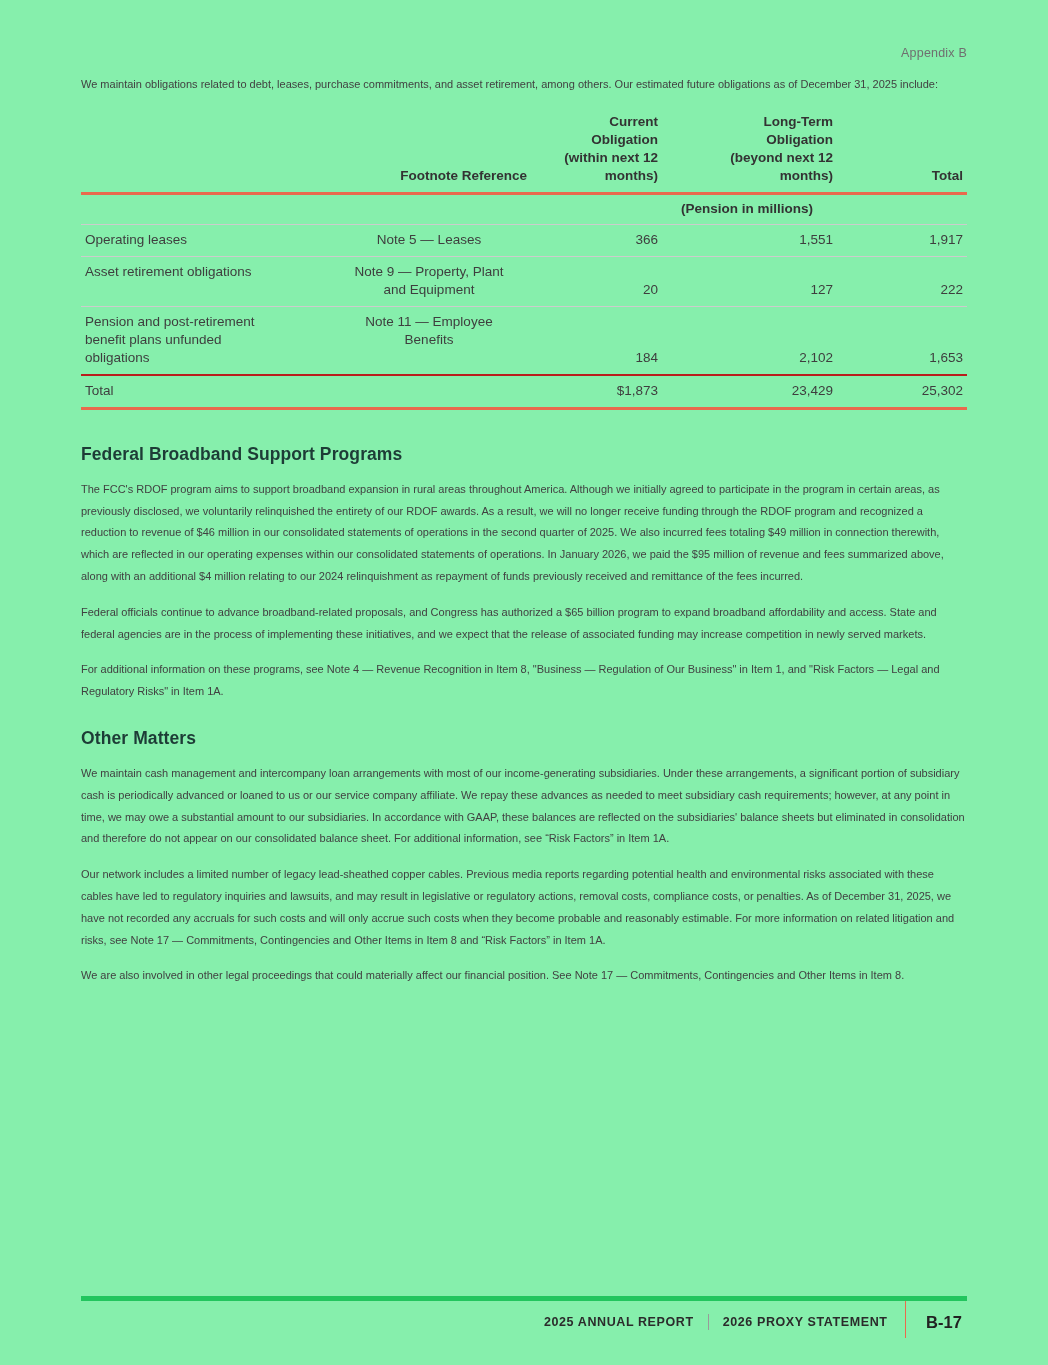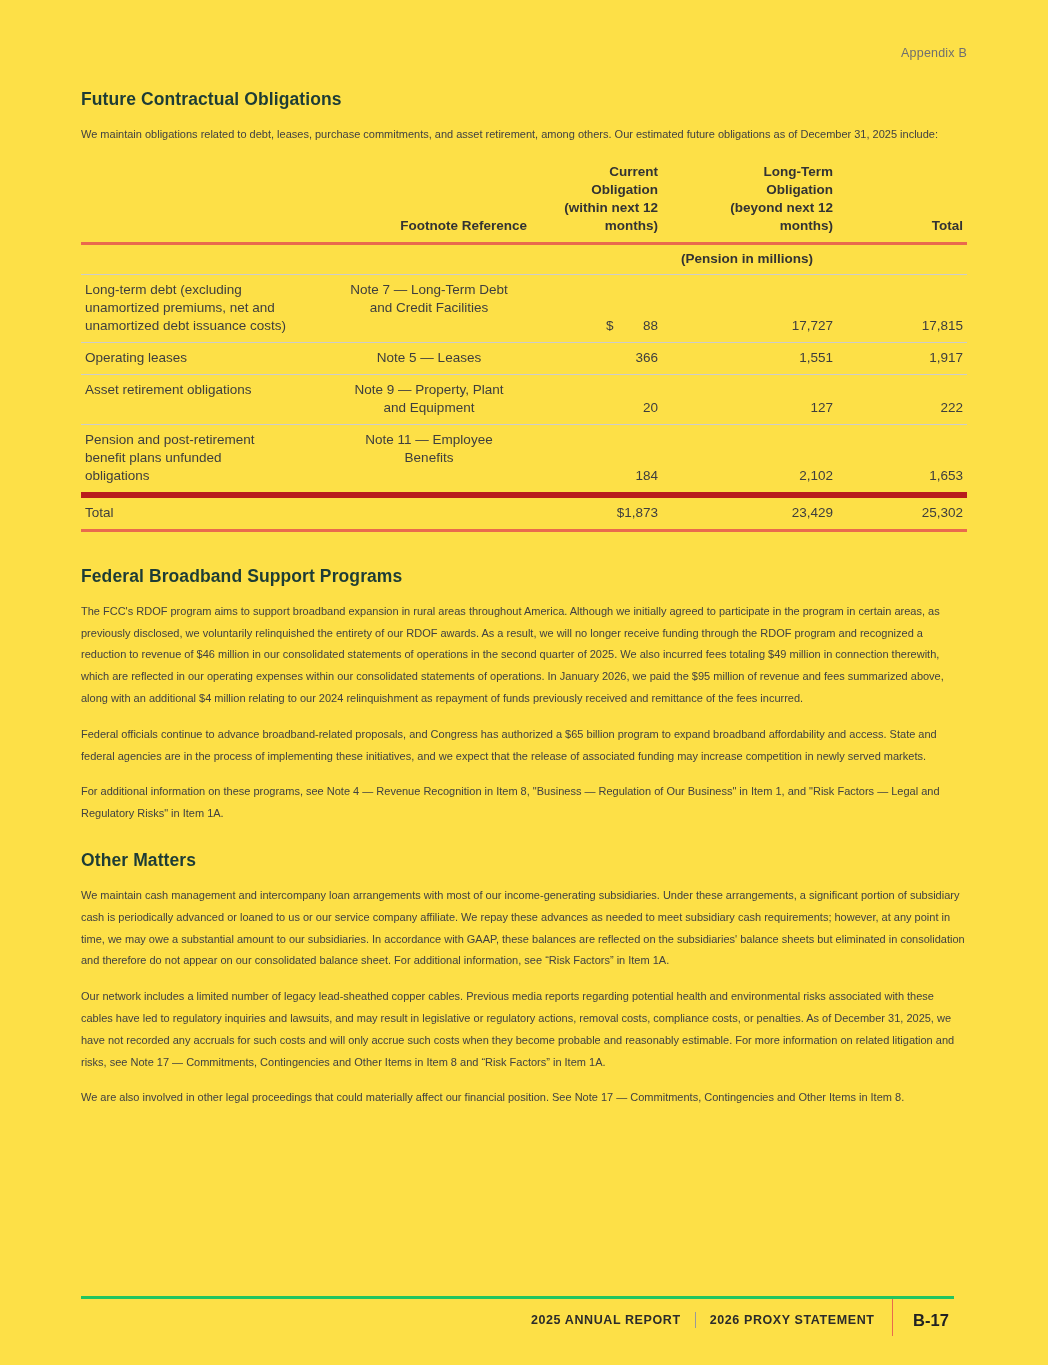--- a/index.html
+++ b/index.html
@@ -2,21 +2,21 @@
 <html><head>
 <meta charset="utf-8">
 <style>
   * { box-sizing: border-box; margin: 0; padding: 0; }
   html, body { background: #ffffff; }
   .page {
     position: relative;
     width: 1048px;
     height: 1365px;
     margin: 0 auto;
-    background: #fde047;
+    background: #86efac;
     font-family: "Liberation Sans", sans-serif;
     color: #414141;
     overflow: hidden;
   }
   .content { padding: 46px 81px 0 81px; }
 
   .doc-header {
     text-align: right;
     font-size: 12.5px;
     color: #6f6f6f;
@@ -68,21 +68,21 @@
 
   tr.units-row td {
     font-weight: bold;
     color: #333333;
     text-align: center;
     padding: 5px 0 6px 0;
   }
   tr.units-row { border-bottom: 1px solid #cccccc; }
 
   tbody tr.data-row { border-bottom: 1px solid #cccccc; }
-  tbody tr.data-row.pre-total { border-bottom: 6px solid #b91c1c; }
+  tbody tr.data-row.pre-total { border-bottom: 2px solid #b91c1c; }
   tbody tr.total-row { border-bottom: 3px solid #e96a4d; }
 
   td.cell-label {
     vertical-align: top;
     text-align: left;
     padding: 6px 8px 7px 4px;
     white-space: pre-line;
   }
   td.cell-footnote {
     vertical-align: top;
@@ -99,23 +99,23 @@
     display: flex;
     justify-content: space-between;
     width: 52px;
     margin-left: auto;
   }
 
   
   .footer {
     position: absolute;
     left: 81px;
-    right: 94px;
+    right: 81px;
     top: 1296px;
-    border-top: 3px solid #22c55e;
+    border-top: 5px solid #22c55e;
   }
   .footer-inner {
     display: flex;
     justify-content: flex-end;
     align-items: flex-start;
   }
   .footer-label {
     font-size: 12.5px;
     font-weight: bold;
     letter-spacing: 0.6px;
@@ -146,21 +146,20 @@
   }
 </style>
 </head>
 <body>
 
 <div class="page">
   <div class="content">
 
     <div class="doc-header">Appendix B</div>
 
-    <h2 class="section-title title-1">Future Contractual Obligations</h2>
     <p class="body-par">We maintain obligations related to debt, leases, purchase commitments, and asset retirement, among others. Our estimated future obligations as of December 31, 2025 include:</p>
 
     <table class="obligations">
       <colgroup>
         <col class="c-label">
           <col class="c-foot">
           <col class="c-cur">
           <col class="c-long">
           <col class="c-total">
       </colgroup>
@@ -178,35 +177,20 @@
 months)</th>
           <th class="h-num">Total</th>
         </tr>
       </thead>
       <tbody>
         <tr class="units-row">
           <td colspan="2"></td>
           <td colspan="3">(Pension in millions)</td>
         </tr>
 
-        <tr class="data-row">
-          <td class="cell-label">Long-term debt (excluding
-unamortized premiums, net and
-unamortized debt issuance costs)</td>
-          <td class="cell-footnote">Note 7 — Long-Term Debt
-and Credit Facilities</td>
-          <td class="cell-num">
-            <span class="money">
-                <span>$</span>
-                <span>88</span>
-              </span>
-          </td>
-          <td class="cell-num">17,727</td>
-          <td class="cell-num">17,815</td>
-        </tr>
 
         <tr class="data-row">
           <td class="cell-label">Operating leases</td>
           <td class="cell-footnote">Note 5 — Leases</td>
           <td class="cell-num">366</td>
           <td class="cell-num">1,551</td>
           <td class="cell-num">1,917</td>
         </tr>
 
 

